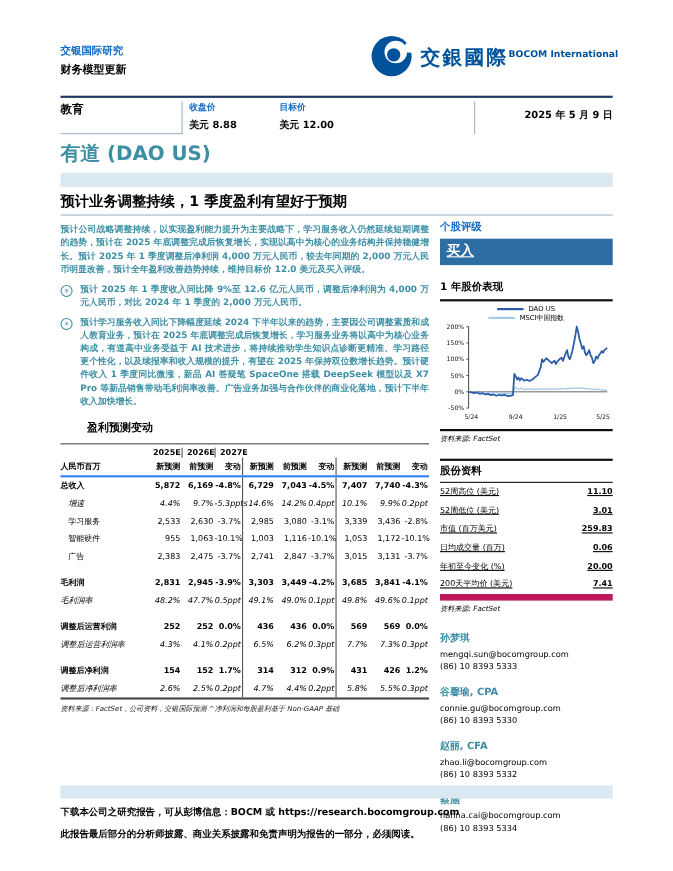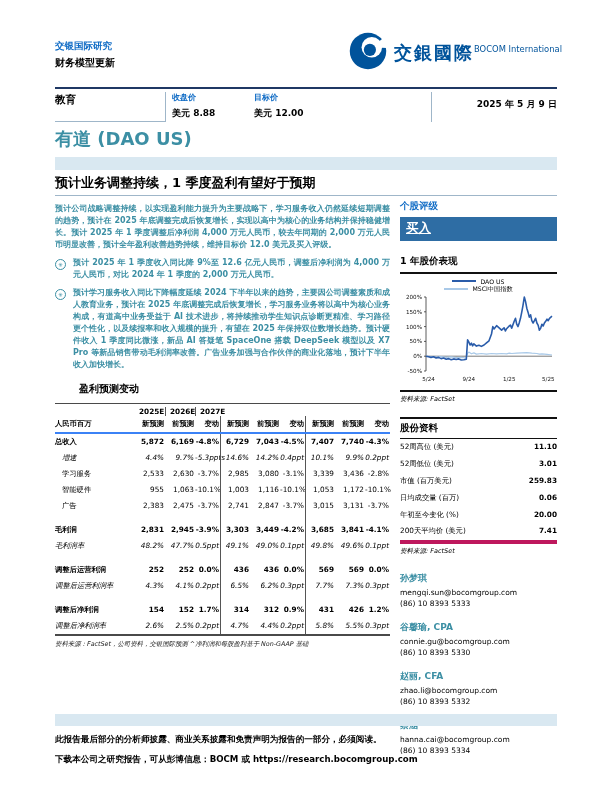--- a/index.html
+++ b/index.html
@@ -5,21 +5,21 @@
   html,body{margin:0;padding:0;background:#888;}
   .page{position:relative;width:612px;height:792px;background:#fff;margin:0 auto;
         font-family:"DejaVu Sans","Liberation Sans",sans-serif;color:#000;overflow:hidden;}
   
   .org{position:absolute;top:40px;left:55px;}
   .org-line1{color:#0F6BC5;font-weight:bold;font-size:9.5px;}
   .org-line2{color:#000;font-weight:bold;font-size:10px;margin-top:3px;}
   .brand{position:absolute;top:32px;right:50px;display:flex;align-items:center;gap:7px;}
   .brand-txt{display:flex;flex-direction:row;line-height:1.1;}
   .brand-cn{color:#00539B;font-weight:bold;font-size:18px;letter-spacing:2px;}
-  .brand-en{color:#00539B;font-weight:normal;font-size:8.4px;margin-top:2px;text-align:right;}
+  .brand-en{color:#00539B;font-weight:bold;font-size:8.4px;margin-top:2px;text-align:right;}
   .top-rule{position:absolute;top:87px;left:55px;right:55px;border-top:2px solid #1F3864;}
   .info-row{position:absolute;top:92px;left:55px;right:55px;display:flex;}
   .sector-cell{width:110px;border-right:1px solid #9FB6C9;border-bottom:1px solid #9FB6C9;
                font-weight:bold;font-size:10.5px;padding:1px 0 13px 0;}
   .quote{width:76px;padding-left:6px;}
   .q-label{color:#0F6BC5;font-weight:bold;font-size:8px;}
   .q-value{color:#000;font-weight:bold;font-size:9px;margin-top:4px;}
   .info-spacer{flex:1;}
   .info-divider{border-left:1px solid #9FB6C9;height:30px;}
   .date-cell{width:125px;text-align:right;font-weight:bold;font-size:9px;padding-top:6px;}
@@ -56,21 +56,21 @@
   .rating-label{color:#0F6BC5;font-weight:bold;font-size:9.5px;}
   .rating-band{margin-top:4px;background:#2E6DA4;color:#fff;font-weight:bold;font-size:12.5px;padding:3px 6px 4px;text-decoration:underline;}
   .chart-title{margin-top:14px;font-weight:bold;font-size:9.5px;}
   .chart-block{margin-top:4px;border-top:2px solid #111;border-bottom:2px solid #111;padding:3px 0 1px;}
   .legend-row{display:flex;justify-content:center;align-items:center;gap:4px;height:8px;}
   .legend-sw{width:24px;height:2px;}
   .legend-lb{font-size:6.2px;}
   .chart-src,.si-src{font-size:6.5px;font-style:italic;margin-top:3px;}
   .stock-block{margin-top:13px;border-top:2px solid #111;padding-top:3px;}
   .si-title{font-weight:bold;font-size:9.5px;border-bottom:1px solid #111;padding-bottom:3px;}
-  .si-rows{border-bottom:4px solid #be185d;}
+  .si-rows{border-bottom:6px solid #be185d;text-decoration:underline;}
   .si-row{display:flex;justify-content:space-between;font-size:7.3px;padding:3.4px 0;}
   .si-val{font-weight:bold;}
   .analysts{margin-top:16px;}
   .analyst{margin-bottom:13px;}
   .an-name{color:#3C8FA4;font-weight:bold;font-size:9px;}
   .an-email{font-size:7.5px;margin-top:3px;}
   .an-phone{font-size:7.5px;margin-top:2px;}
   
   .band2{position:absolute;top:714px;left:55px;right:55px;height:12px;background:#D9E8F1;}
   .footer{position:absolute;top:733px;left:55px;right:55px;font-weight:bold;font-size:8.6px;line-height:1.4;}
@@ -430,16 +430,16 @@
         <div class="analyst">
           <div class="an-name">蔡涵</div>
           <div class="an-email">hanna.cai@bocomgroup.com</div>
           <div class="an-phone">(86) 10 8393 5334</div>
         </div>
       </div>
   </div>
 
   <div class="band2"></div>
   <div class="footer">
+    <div><span>下载本公司之研究报告，可从彭博信息：BOCM 或 </span><span>https://research.bocomgroup.com</span></div>
     <div>此报告最后部分的分析师披露、商业关系披露和免责声明为报告的一部分，必须阅读。</div>
-    <div><span>下载本公司之研究报告，可从彭博信息：BOCM 或 </span><span>https://research.bocomgroup.com</span></div>
   </div>
 </div>
 
 </body></html>

